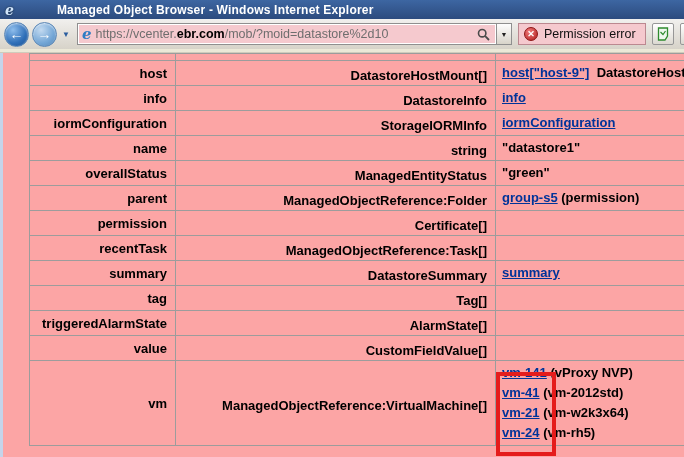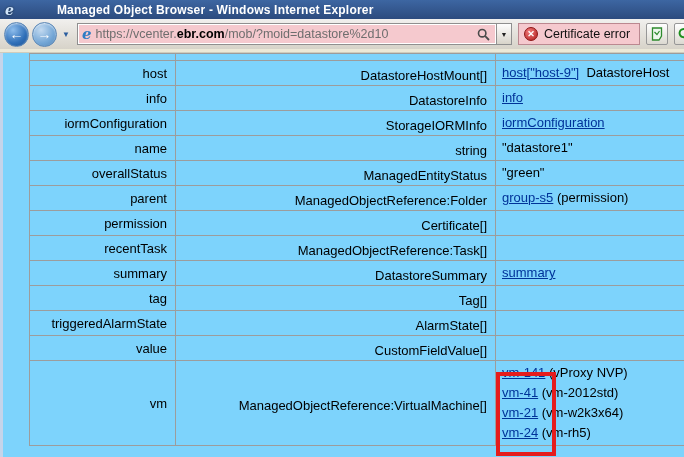--- a/index.html
+++ b/index.html
@@ -29,21 +29,21 @@
   .url{flex:1;font-size:12.5px;color:#6e6e6e;overflow:hidden;white-space:nowrap;}
   .url b{color:#000;font-weight:bold;}
   .search-btn{display:flex;align-items:center;justify-content:center;width:18px;height:20px;cursor:pointer;flex:none;}
   .search-dd{width:15px;height:22px;border:1px solid #8f8f8f;border-left:none;background:linear-gradient(#fefefe,#d8d4ca);display:flex;align-items:center;justify-content:center;font-size:7px;color:#222;cursor:pointer;flex:none;}
   .cert-badge{display:flex;align-items:center;gap:6px;height:22px;border:1px solid #bb8890;background:var(--addr);padding:0 9px 0 5px;margin-left:6px;font-size:12.5px;color:#111;cursor:pointer;flex:none;}
   .cert-icon{width:14px;height:14px;border-radius:50%;background:radial-gradient(circle at 35% 30%,#ef7a7a,#b21c1c);border:1px solid #8d1313;color:#fff;font-size:9px;font-weight:bold;display:flex;align-items:center;justify-content:center;line-height:1;flex:none;}
   .sq-btn{width:22px;height:22px;border:1px solid #979797;border-radius:2px;background:linear-gradient(#ffffff,#dcd9d1);display:flex;align-items:center;justify-content:center;margin-left:6px;cursor:pointer;flex:none;}
   .refresh-glyph{color:#1d8e1d;font-size:16px;font-weight:bold;line-height:1;font-family:"DejaVu Sans",sans-serif;}
 
   
-  .page{position:relative;height:404px;background:#7dd3fc;border-left:3px solid #c5d4ea;overflow:hidden;}
+  .page{position:relative;height:404px;background:#fca5a5;border-left:3px solid #c5d4ea;overflow:hidden;font-weight:bold;}
   table.mob{border-collapse:collapse;margin-left:26px;table-layout:fixed;width:800px;font-size:13px;color:#000;}
   table.mob td{border:1px solid #9c9c9c;vertical-align:middle;overflow:hidden;}
   td.c-name{width:146px;text-align:right;padding:0 8px 0 4px;height:25px;}
   td.c-type{width:320px;text-align:right;padding:4px 8px 0 4px;}
   td.c-val{text-align:left;padding:2px 4px 2px 6px;white-space:nowrap;}
   tr.partial td{height:7px;padding:0;}
   .val-line{white-space:pre;line-height:20px;}
   a{color:var(--link);text-decoration:underline;cursor:pointer;}
 
   
@@ -75,21 +75,21 @@
         <svg width="13" height="13" viewBox="0 0 13 13">
           <circle cx="5.2" cy="5.2" r="3.7" fill="none" stroke="#4a4a4a" stroke-width="1.6"></circle>
           <line x1="8.2" y1="8.2" x2="12" y2="12" stroke="#4a4a4a" stroke-width="1.8"></line>
         </svg>
       </span>
     </div>
     <div class="search-dd">▼</div>
 
     <div class="cert-badge">
       <span class="cert-icon">✕</span>
-      <span>Certificate error</span>
+      <span>Permission error</span>
     </div>
 
     <div class="sq-btn">
       <svg width="14" height="14" viewBox="0 0 14 14">
         <path d="M2.5 1 H11.5 V9 L9 13 H2.5 Z" fill="#eef7ee" stroke="#2e8b2e" stroke-width="1.3"></path>
         <path d="M4.5 5 L7 7.5 L9.5 4" fill="none" stroke="#2e8b2e" stroke-width="1.2"></path>
       </svg>
     </div>
     <div class="sq-btn">
       <span class="refresh-glyph">⟳</span>

